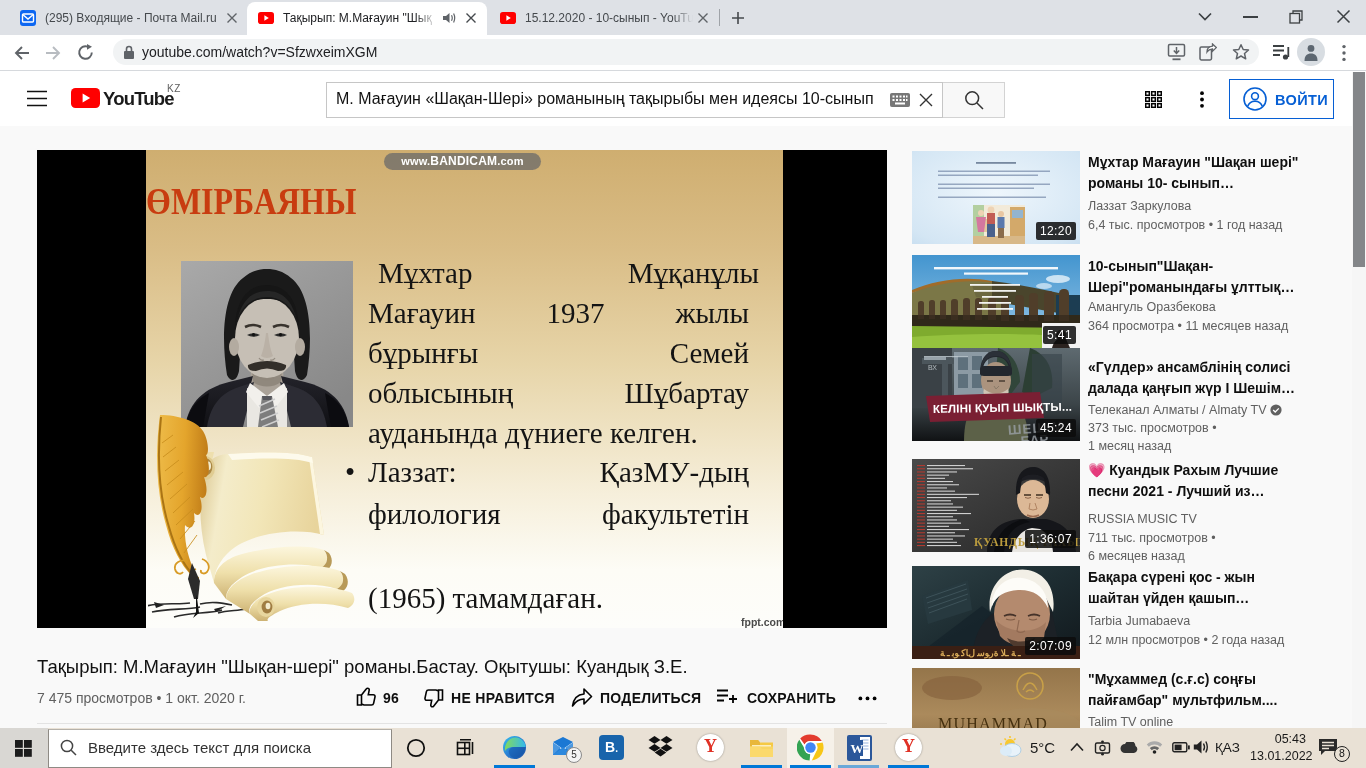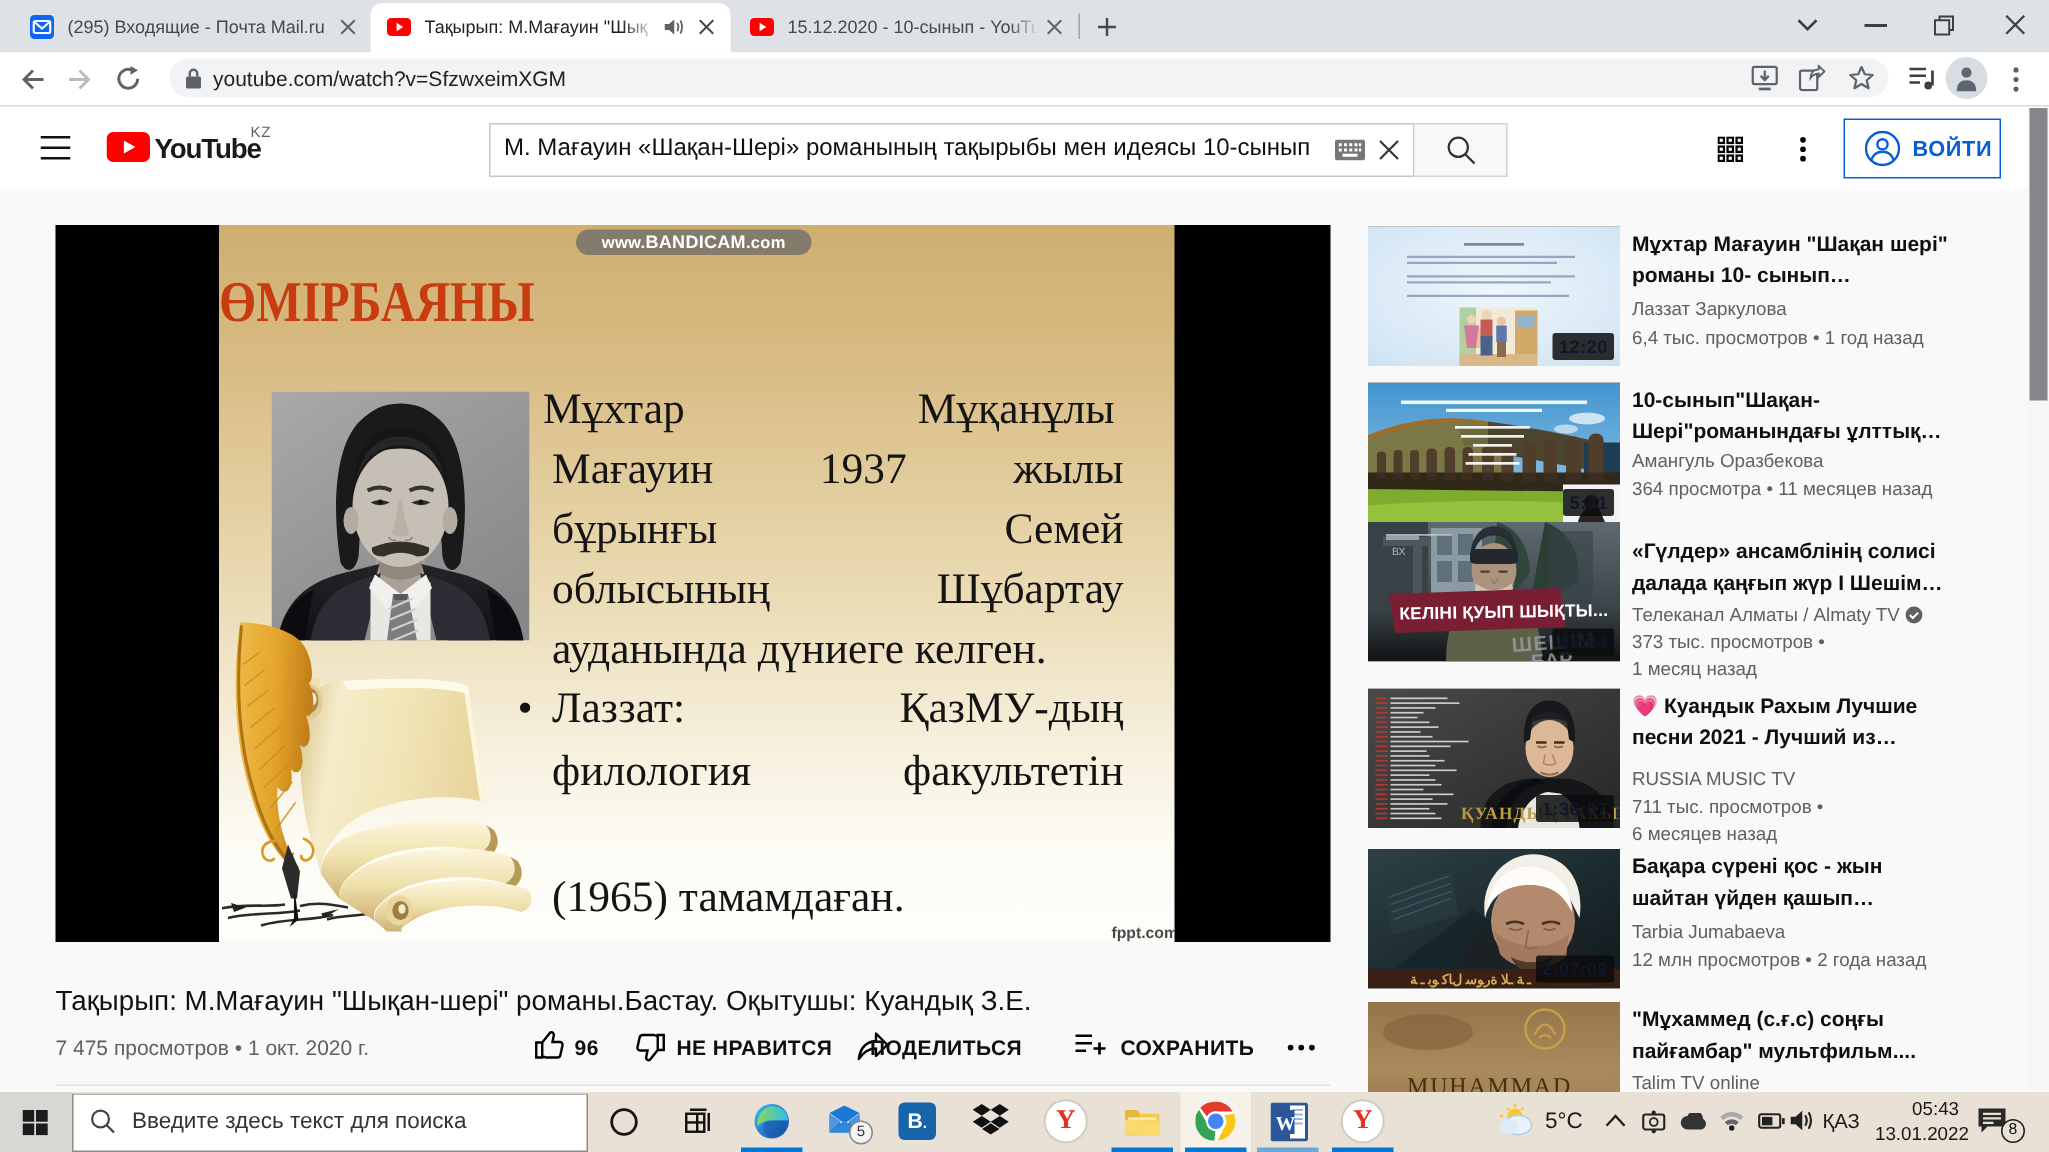--- a/index.html
+++ b/index.html
@@ -32,21 +32,21 @@
   .sertxt { font-family:"Liberation Serif", serif; color:#141414; font-size:29px; }
 
   
   #vtitle { left:37px; top:656px; font-size:18.5px; color:#111; }
   #vmeta { left:37px; top:690px; font-size:14px; color:#606060; }
   .act { position:absolute; top:690px; font-size:14px; font-weight:bold; color:#0f0f0f; letter-spacing:0.3px; }
   #divider { left:37px; top:723px; width:850px; height:1px; background:#e3e3e3; }
 
   
   .thumb { position:absolute; left:912px; width:168px; height:93px; overflow:hidden; background:#888; }
-  .badge { position:absolute; background:rgba(12,12,12,0.85); color:#0f172a; font-size:12px; font-weight:bold; padding:2px 4px; border-radius:2px; right:4px; bottom:4px; letter-spacing:0.4px; }
+  .badge { position:absolute; background:rgba(12,12,12,0.85); color:#ffffff; font-size:12px; font-weight:normal; padding:2px 4px; border-radius:2px; right:4px; bottom:4px; letter-spacing:0.4px; }
   .stitle { position:absolute; left:1088px; width:215px; font-size:14px; font-weight:bold; color:#0f0f0f; line-height:21px; }
   .smeta { position:absolute; left:1088px; width:250px; font-size:12.5px; color:#606060; line-height:18px; }
 
   
   #sbtrack { left:1352px; top:72px; width:14px; height:656px; background:#f6f6f6; }
   #sbthumb { left:1353px; top:72px; width:12px; height:195px; background:#848689; }
 
   
   #taskbar { left:0; top:728px; width:1366px; height:40px; background:#e9e1d5; }
   #tsearch { left:48px; top:729px; width:344px; height:39px; background:#fff; border:1px solid #8e8a84; border-top-color:#b5b1aa; }
@@ -283,21 +283,21 @@
 
     <path d="M81 135 L91 135 L97 166 L77 166 Z" fill="#7d7d7d"></path>
     <g stroke="#cfcfcf" stroke-width="1.5">
           <path d="M78 145 L94 138 M79 152 L96 145 M80 159 L97 152 M81 166 L98 159"></path>
         </g>
     <path d="M81 135 L91 135 L90 139 L82 139 Z" fill="#57575c"></path>
     <path d="M4 166 C8 148 16 138 28 132 L22 166 Z" fill="#0c0c10"></path>
     <path d="M168 166 C164 148 156 138 144 132 L150 166 Z" fill="#0c0c10"></path>
   </svg>
 
-  <div class="abs sertxt" style="left:216px;top:107px;width:381px;display:flex;justify-content:space-between">
+  <div class="abs sertxt" style="left:232px;top:107px;width:381px;display:flex;justify-content:space-between">
         <span>Мұхтар</span>
         <span>Мұқанұлы</span>
       </div>
   <div class="abs sertxt" style="left:222px;top:147px;width:381px;display:flex;justify-content:space-between">
         <span>Мағауин</span>
         <span>1937</span>
         <span>жылы</span>
       </div>
   <div class="abs sertxt" style="left:222px;top:187px;width:381px;display:flex;justify-content:space-between">
         <span>бұрынғы</span>
@@ -382,21 +382,21 @@
 <svg class="abs" style="left:424px;top:688px" width="20" height="20" viewBox="0 0 20 20">
     <g transform="rotate(180 10 10)">
       <path d="M1.5 8 H5.5 V18 H1.5 Z M5.5 17 L8 18 H15.5 C16.6 18 17.4 17.3 17.6 16.3 L19 9.8 C19.2 8.7 18.4 7.7 17.3 7.7 H12.3 L13.2 3.2 C13.4 2.1 12.6 1.2 11.6 1.2 C11.1 1.2 10.7 1.4 10.4 1.8 L5.5 8" fill="none" stroke="#030303" stroke-width="1.6"></path>
     </g>
   </svg>
 <div class="act" style="left:451px">НЕ НРАВИТСЯ</div>
 
 <svg class="abs" style="left:571px;top:687px" width="22" height="20" viewBox="0 0 22 20">
     <path d="M1.5 19 C2.5 12 6 7.5 13 7 L13 2 L20.5 9.5 L13 17 L13 12 C8 12 4.5 14.5 1.5 19 Z" fill="none" stroke="#030303" stroke-width="1.6" stroke-linejoin="round"></path>
   </svg>
-<div class="act" style="left:580px">ПОДЕЛИТЬСЯ</div>
+<div class="act" style="left:600px">ПОДЕЛИТЬСЯ</div>
 
 <svg class="abs" style="left:716px;top:688px" width="23" height="18" viewBox="0 0 23 18">
     <path d="M1 2.5 H12 M1 7.5 H12 M1 12.5 H8" stroke="#030303" stroke-width="1.8"></path>
     <path d="M17 7 V15 M13 11 H21" stroke="#030303" stroke-width="1.8"></path>
   </svg>
 <div class="act" style="left:747px">СОХРАНИТЬ</div>
 <svg class="abs" style="left:858px;top:696px" width="19" height="5" viewBox="0 0 19 5">
     <circle cx="2.4" cy="2.4" r="1.9" fill="#030303"></circle>
     <circle cx="9.5" cy="2.4" r="1.9" fill="#030303"></circle>
     <circle cx="16.6" cy="2.4" r="1.9" fill="#030303"></circle>

